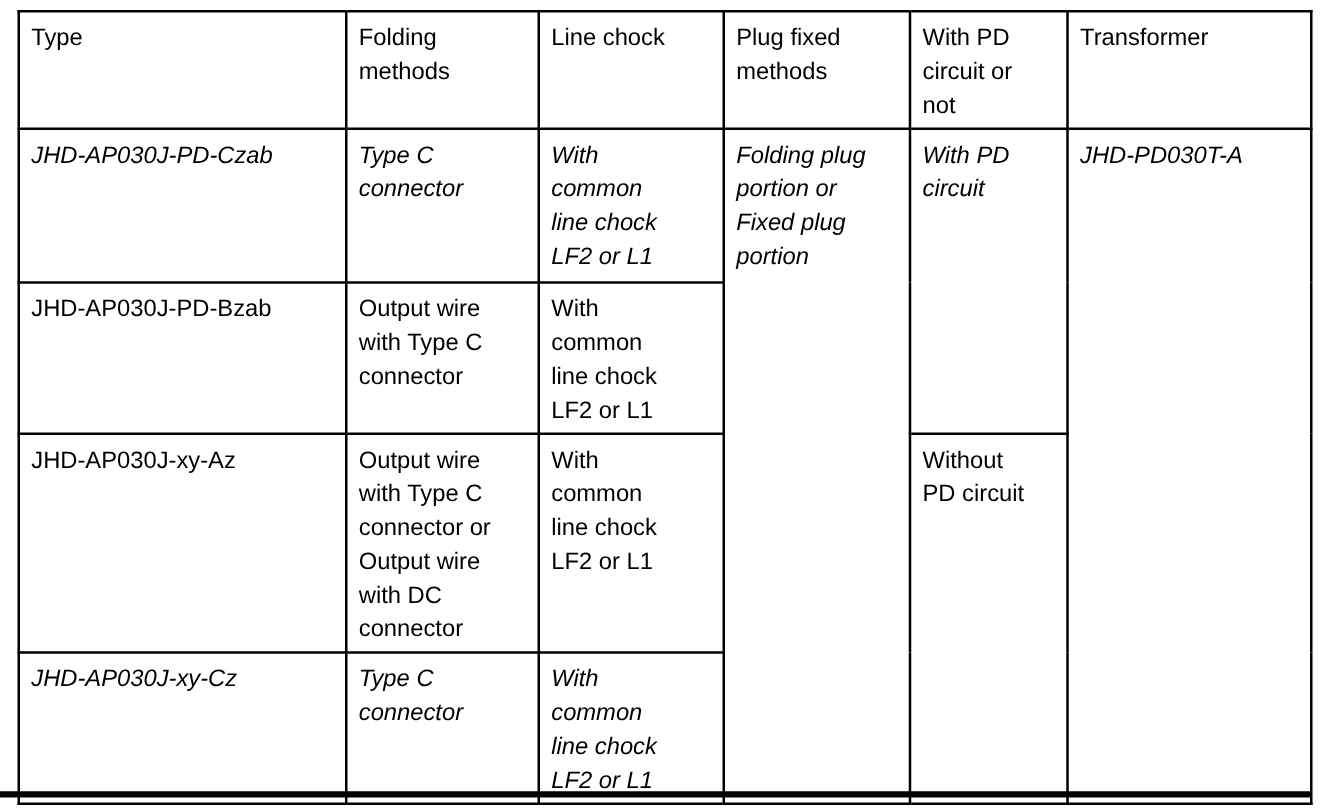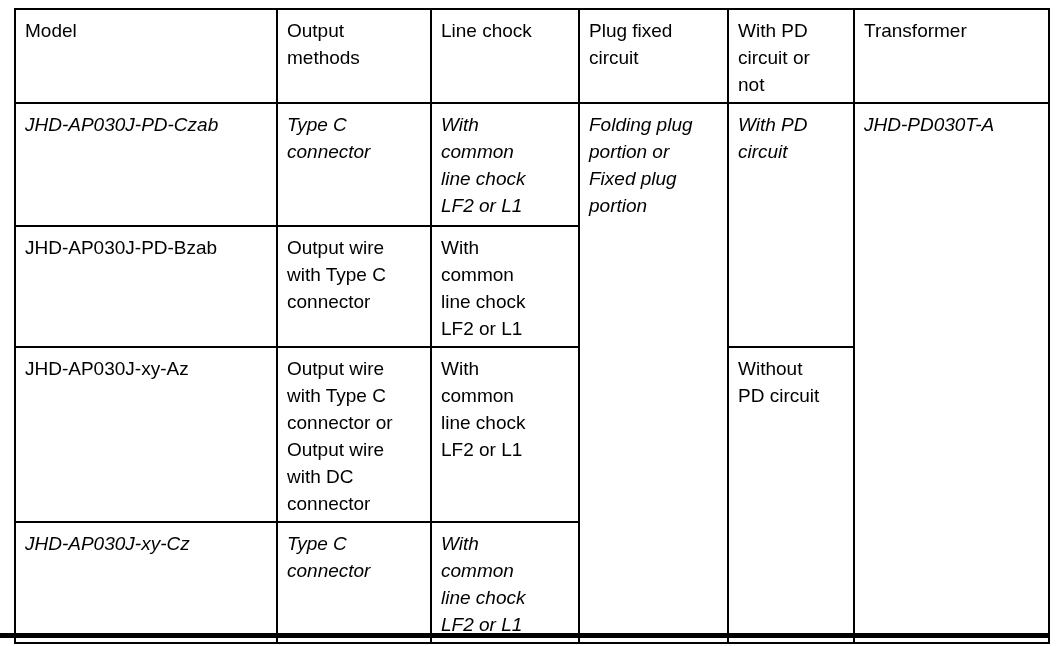--- a/index.html
+++ b/index.html
@@ -69,26 +69,26 @@
       <col class="c-model">
       <col class="c-output">
       <col class="c-chock">
       <col class="c-plug">
       <col class="c-pd">
       <col class="c-transformer">
     </colgroup>
 
     <tbody>
         <tr class="rh-header">
-      <th>Model</th>
-      <th>Output
+      <th>Type</th>
+      <th>Folding
 methods</th>
       <th>Line chock</th>
       <th>Plug fixed
-circuit</th>
+methods</th>
       <th>With PD
 circuit or
 not</th>
       <th>Transformer</th>
     </tr>
 
     <tr class="rh-r1">
       <td>JHD-AP030J-PD-Czab</td>
       <td>Type C
 connector</td>

